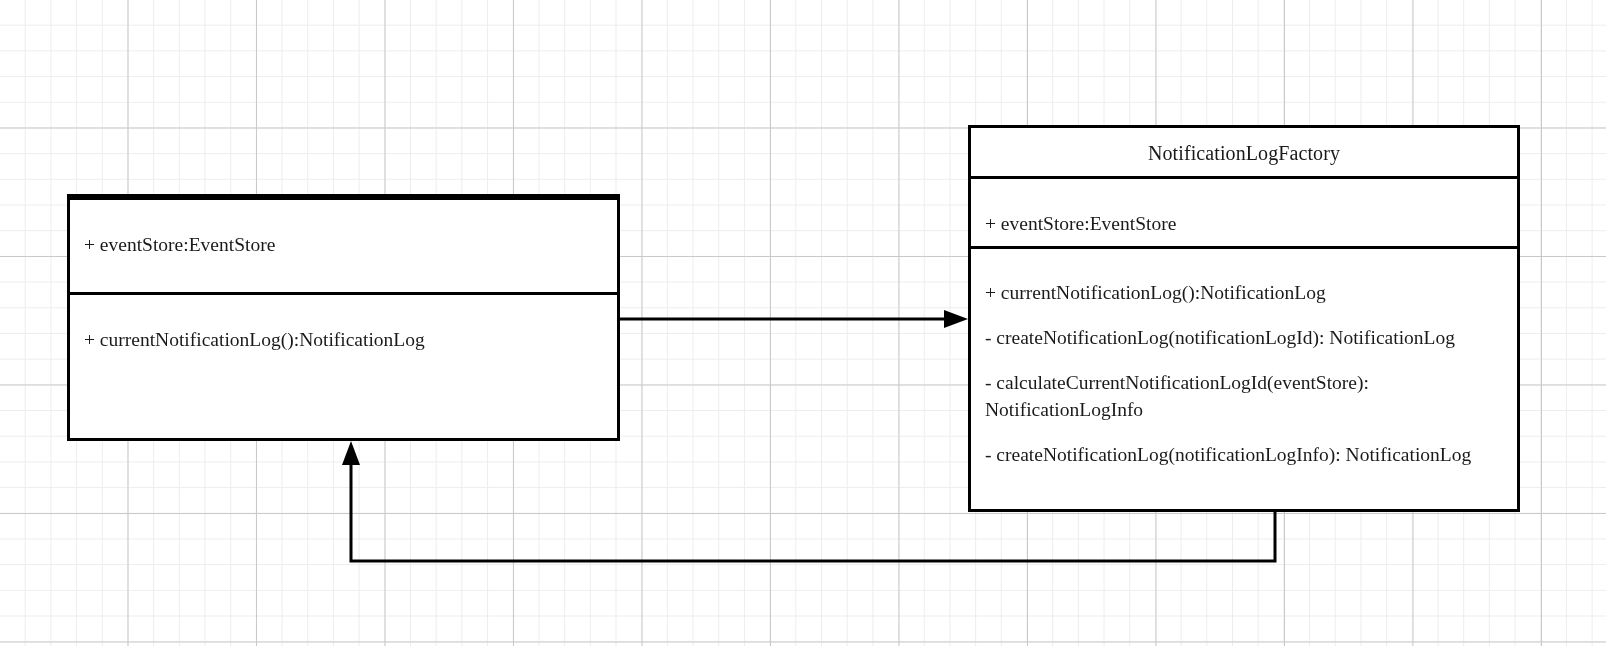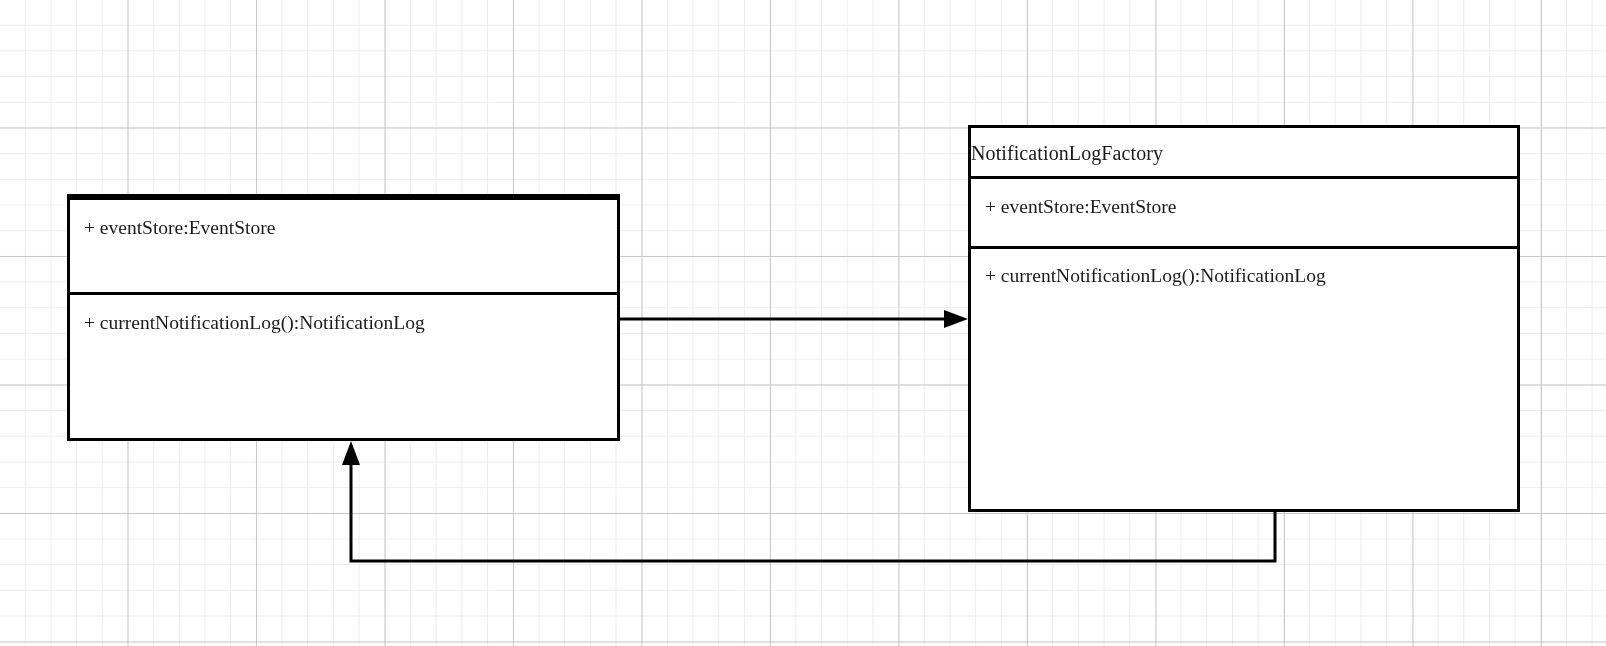--- a/index.html
+++ b/index.html
@@ -34,39 +34,41 @@
     position: absolute;
     box-sizing: border-box;
     background: #ffffff;
     border: 3px solid #000000;
     display: flex;
     flex-direction: column;
   }
 
   .uml-title {
     box-sizing: border-box;
+    text-align: center;
     font-size: 20px;
     line-height: 1.35;
     color: #1a1a1a;
     letter-spacing: .1px;
     white-space: nowrap;
   }
 
   .uml-compartment {
     box-sizing: border-box;
     border-top: 3px solid #000000;
     font-size: 19.5px;
     line-height: 1.42;
     color: #1a1a1a;
     overflow: hidden;
   }
 
   .uml-row {
     white-space: normal;
     word-break: normal;
+    margin-top: 17px;
   }
 
   
   #class-notification-application-service {
     left: 67px;
     top: 194px;
     width: 553px;
     height: 247px;
   }
   #class-notification-application-service .uml-title {
@@ -126,20 +128,23 @@
     </div>
   </div>
 
   <div class="uml-class" id="class-notification-log-factory">
     <div class="uml-title">NotificationLogFactory</div>
     <div class="uml-compartment attrs">
       <div class="uml-row">+ eventStore:EventStore</div>
     </div>
     <div class="uml-compartment ops">
       <div class="uml-row">+ currentNotificationLog():NotificationLog</div>
+      <div class="uml-row">- createNotificationLog(notificationLogId): NotificationLog</div>
+      <div class="uml-row">- calculateCurrentNotificationLogId(eventStore): NotificationLogInfo</div>
+      <div class="uml-row">- createNotificationLog(notificationLogInfo): NotificationLog</div>
     </div>
   </div>
 
   <svg id="connectors" viewBox="0 0 1606 646" width="1606" height="646">
 
     <g>
       <line x1="620" y1="319" x2="948" y2="319" stroke="#000000" stroke-width="3"></line>
       <polygon points="968,319 944,310 944,328" fill="#000000"></polygon>
     </g>
 

